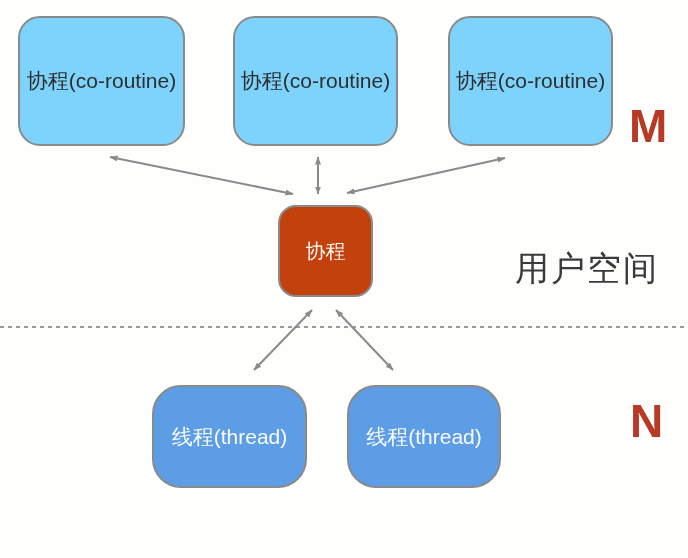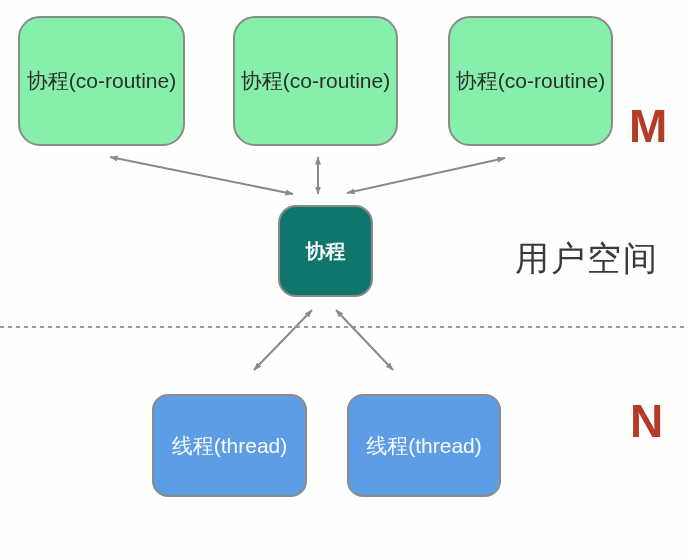--- a/index.html
+++ b/index.html
@@ -20,70 +20,68 @@
     align-items: center;
     justify-content: center;
     text-align: center;
     box-sizing: border-box;
     border: 2px solid #8A8A8A;
   }
   .coroutine {
     width: 167px;
     height: 130px;
     top: 16px;
-    background: #86efac;
+    background: #7dd3fc;
     border-radius: 22px;
     color: #2E2E2E;
     font-size: 21px;
   }
   .coroutine.c1 { left: 18px; }
   .coroutine.c2 { left: 233px; width: 165px; }
   .coroutine.c3 { left: 448px; width: 165px; }
   .scheduler {
     left: 278px;
     top: 205px;
     width: 95px;
     height: 92px;
-    background: #0f766e;
+    background: #c2410c;
     border-radius: 18px;
     color: rgba(255,255,255,0.96);
     font-size: 20px;
     line-height: 1.55;
     flex-direction: column;
-    font-weight: bold;
   }
   .thread {
     top: 385px;
     width: 155px;
     height: 103px;
     background: #5C9DE6;
-    border-radius: 16px;
+    border-radius: 29px;
     color: rgba(255,255,255,0.96);
     font-size: 21px;
-    margin-top: 9px;
   }
   .thread.t1 { left: 152px; }
   .thread.t2 { left: 347px; width: 154px; }
   .multiplicity {
     position: absolute;
     color: #B73A27;
     font-size: 46px;
     font-weight: bold;
     line-height: 1;
   }
   .mult-m { left: 629px; top: 103px; }
   .mult-n { left: 630px; top: 398px; }
   .region-label {
     position: absolute;
     color: #3A3A3A;
     font-size: 34px;
     letter-spacing: 2px;
     line-height: 1;
   }
-  .label-user   { left: 515px; top: 241px; }
+  .label-user   { left: 515px; top: 251px; }
   .label-kernel { left: 508px; top: 515px; }
   .divider {
     position: absolute;
     left: 0;
     top: 326px;
     width: 688px;
     height: 2px;
     background: repeating-linear-gradient(to right, #9A9A9A 0 4px, transparent 4px 8px);
   }
   .arrows {

